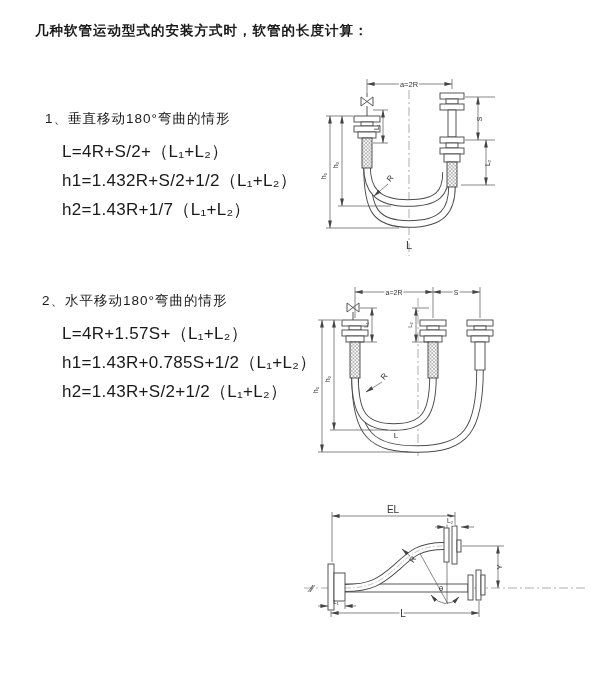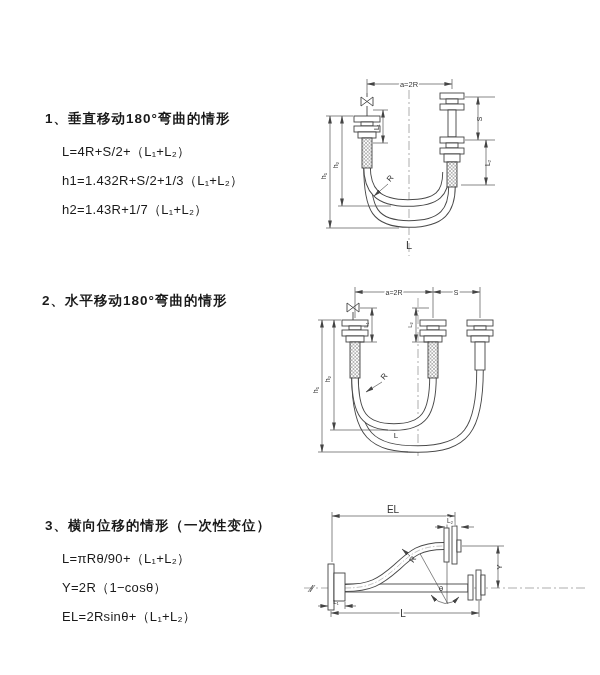--- a/index.html
+++ b/index.html
@@ -1,23 +1,23 @@
 <!DOCTYPE html>
 <html><head>
 <meta charset="utf-8">
 <style>
   html,body{margin:0;padding:0;}
   body{width:600px;height:675px;background:#ffffff;position:relative;overflow:hidden;
        font-family:"Liberation Sans","DejaVu Sans",sans-serif;color:#1a1a1a;}
   .page{position:absolute;left:0;top:0;width:600px;height:675px;background:#fff;}
   .title{position:absolute;left:35px;top:22px;font-size:13.5px;font-weight:bold;letter-spacing:1px;}
   .section{position:absolute;}
-  .heading{font-size:13.5px;font-weight:bold;letter-spacing:1px;white-space:nowrap;}
+  .heading{font-size:13.5px;font-weight:normal;letter-spacing:1px;white-space:nowrap;}
   .formulas{margin-top:9px;margin-left:17px;}
-  .formula{height:29px;line-height:29px;font-size:13px;letter-spacing:0.3px;white-space:nowrap;}
+  .formula{height:29px;line-height:29px;font-size:17px;letter-spacing:0.3px;white-space:nowrap;}
   svg.diagram{position:absolute;}
   svg text{font-family:"Liberation Sans","DejaVu Sans",sans-serif;fill:#333;}
   .ln{stroke:#555;stroke-width:0.7;fill:none;}
   .cl{stroke:#777;stroke-width:0.6;stroke-dasharray:9 3 2 3;fill:none;}
   .fit{fill:#fff;stroke:#444;stroke-width:0.9;}
   .valve{fill:none;stroke:#444;stroke-width:0.9;}
   .hose-o{stroke:#4a4a4a;fill:none;}
   .hose-i{stroke:#fff;fill:none;}
   .braid{fill:url(#braid);stroke:#444;stroke-width:0.9;}
   .wo{paint-order:stroke;stroke:#fff;stroke-width:3px;}
@@ -32,26 +32,27 @@
       <marker id="ar" viewBox="0 0 8 6" refX="7.6" refY="3" markerWidth="8" markerHeight="6" orient="auto-start-reverse" markerUnits="userSpaceOnUse">
         <path d="M0,1.1 L8,3 L0,4.9 Z" fill="#444"></path>
       </marker>
       <pattern id="braid" width="3.5" height="3.5" patternUnits="userSpaceOnUse">
         <rect width="3.5" height="3.5" fill="#fff"></rect>
         <path d="M0,0 L3.5,3.5 M3.5,0 L0,3.5" stroke="#777" stroke-width="0.5"></path>
       </pattern>
     </defs>
   </svg>
 
+  <div class="title">几种软管运动型式的安装方式时，软管的长度计算：</div>
 
   <div class="section" style="left:45px;top:110px">
     <div class="heading">1、垂直移动180°弯曲的情形</div>
     <div class="formulas">
       <div class="formula">L=4R+S/2+（L₁+L₂）</div>
-      <div class="formula">h1=1.432R+S/2+1/3（L₁+L₂）</div>
+      <div class="formula">h1=1.432R+S/2+1/2（L₁+L₂）</div>
       <div class="formula">h2=1.43R+1/7（L₁+L₂）</div>
     </div>
   </div>
 
   <svg class="diagram" style="left:303px;top:66px" width="285" height="200" viewBox="0 0 285 200">
 
     <line class="cl" x1="106" y1="24" x2="106" y2="190"></line>
 
     <g>
       <path class="hose-o" stroke-width="7.5" d="M64,100 C64,144 72,158 106,158 C140,158 149,144 149,120"></path>
@@ -114,20 +115,25 @@
       <line class="ln" x1="183" y1="74" x2="183" y2="119" marker-start="url(#ar)" marker-end="url(#ar)"></line>
       <text x="187" y="97" font-size="6.5" text-anchor="middle" transform="rotate(-90 187 97)">L₂</text>
       <line class="ln" x1="85" y1="118" x2="71" y2="130" marker-end="url(#ar)"></line>
       <text x="89" y="114" font-size="8" text-anchor="middle" transform="rotate(-50 89 114)">R</text>
       <text x="106" y="183" font-size="11" text-anchor="middle">L</text>
     </g>
   </svg>
 
   <div class="section" style="left:42px;top:292px">
     <div class="heading">2、水平移动180°弯曲的情形</div>
+    <div class="formulas" style="margin-left:20px">
+      <div class="formula">L=4R+1.57S+（L₁+L₂）</div>
+      <div class="formula">h1=1.43R+0.785S+1/2（L₁+L₂）</div>
+      <div class="formula">h2=1.43R+S/2+1/2（L₁+L₂）</div>
+    </div>
   </div>
 
   <svg class="diagram" style="left:308px;top:278px" width="290" height="185" viewBox="0 0 290 185">
     <line class="cl" x1="110" y1="20" x2="110" y2="178"></line>
     <g>
       <path class="hose-o" stroke-width="7.5" d="M47,98 C47,158 64,171 110,171 C158,171 172,152 172,92"></path>
       <path class="hose-i" stroke-width="5.6" d="M47,98 C47,158 64,171 110,171 C158,171 172,152 172,92"></path>
     </g>
     <g>
       <path class="hose-o" stroke-width="7.5" d="M47,98 C47,136 56,149 86,149 C116,149 125,136 125,98"></path>
@@ -181,28 +187,20 @@
       <line class="ln" x1="104" y1="30" x2="121" y2="30"></line>
       <line class="ln" x1="104" y1="64" x2="121" y2="64"></line>
       <line class="ln" x1="108" y1="30" x2="108" y2="64" marker-start="url(#ar)" marker-end="url(#ar)"></line>
       <text x="104" y="47" font-size="6" text-anchor="middle" transform="rotate(-90 104 47)">L₂</text>
       <line class="ln" x1="74" y1="104" x2="58" y2="114" marker-end="url(#ar)"></line>
       <text x="78" y="100" font-size="8" text-anchor="middle" transform="rotate(-50 78 100)">R</text>
       <text x="88" y="160" font-size="8" text-anchor="middle">L</text>
     </g>
   </svg>
 
-  <div class="section" style="left:45px;top:517px">
-    <div class="heading">3、横向位移的情形（一次性变位）</div>
-    <div class="formulas">
-      <div class="formula">L=πRθ/90+（L₁+L₂）</div>
-      <div class="formula">Y=2R（1−cosθ）</div>
-      <div class="formula">EL=2Rsinθ+（L₁+L₂）</div>
-    </div>
-  </div>
 
   <svg class="diagram" style="left:298px;top:500px" width="295" height="145" viewBox="0 0 295 145">
     <line class="cl" x1="6" y1="88" x2="290" y2="88"></line>
     <path class="ln" d="M10,92 L15,85 L12,92 L17,85"></path>
 
     <rect class="fit" x="47" y="84" width="123" height="8"></rect>
 
     <g>
       <line class="ln" x1="149" y1="20" x2="149" y2="103"></line>
       <line class="ln" x1="120" y1="50" x2="150" y2="104"></line>

